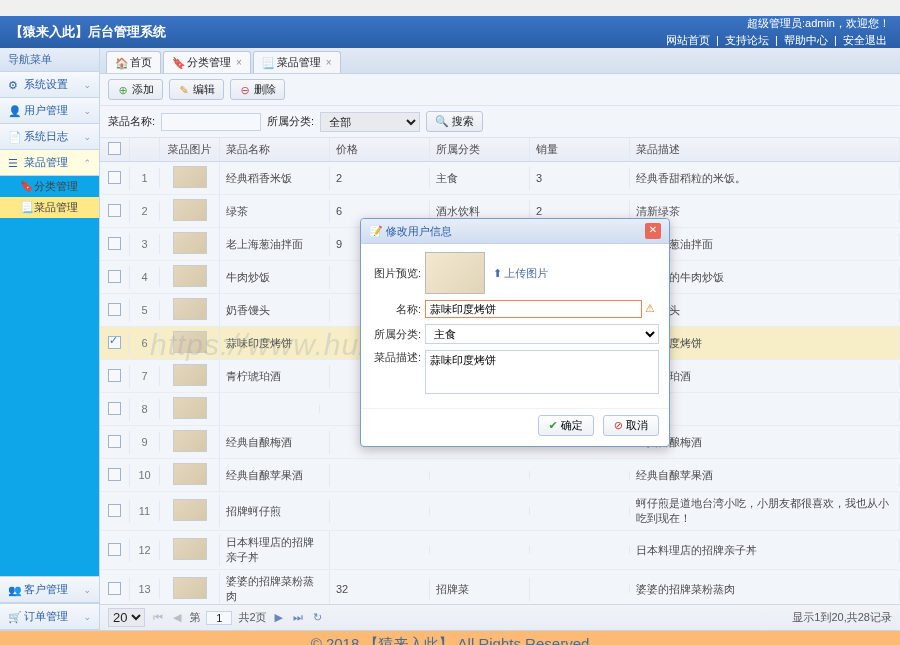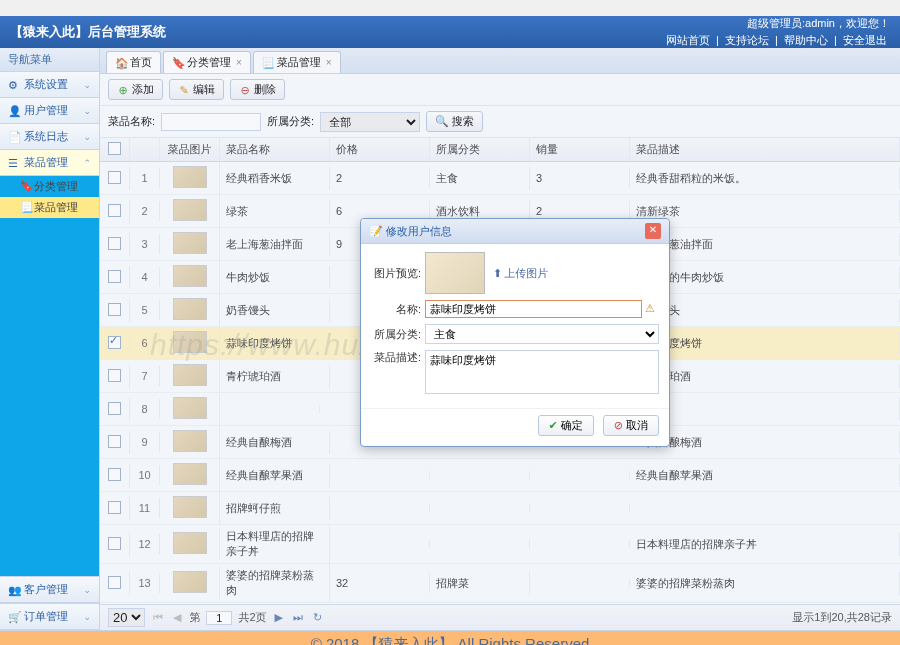--- a/index.html
+++ b/index.html
@@ -307,20 +307,21 @@
             <div class="col-desc">经典自酿苹果酒</div>
           </div>
           <div class="grid-row">
             <div class="col-chk"><span class="chk"></span></div>
             <div class="col-num">11</div>
             <div class="col-img"><span class="thumb"></span></div>
             <div class="col-name">招牌蚵仔煎</div>
             <div class="col-price"></div>
             <div class="col-cat"></div>
             <div class="col-stock"></div>
+            <div class="col-desc">蚵仔煎是道地台湾小吃，小朋友都很喜欢，我也从小吃到现在！</div>
           </div>
           <div class="grid-row">
             <div class="col-chk"><span class="chk"></span></div>
             <div class="col-num">12</div>
             <div class="col-img"><span class="thumb"></span></div>
             <div class="col-name">日本料理店的招牌亲子丼</div>
             <div class="col-price"></div>
             <div class="col-cat"></div>
             <div class="col-stock"></div>
             <div class="col-desc">日本料理店的招牌亲子丼</div>

